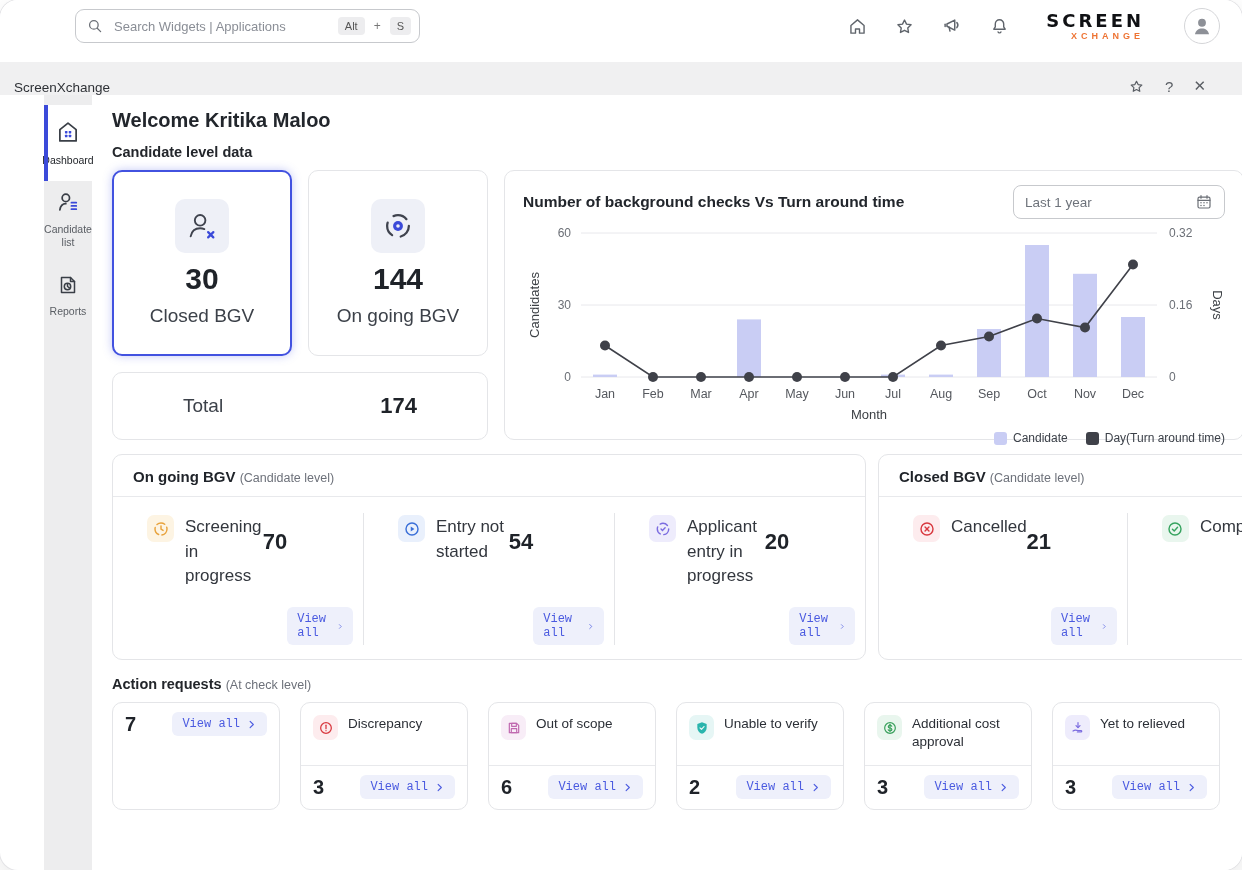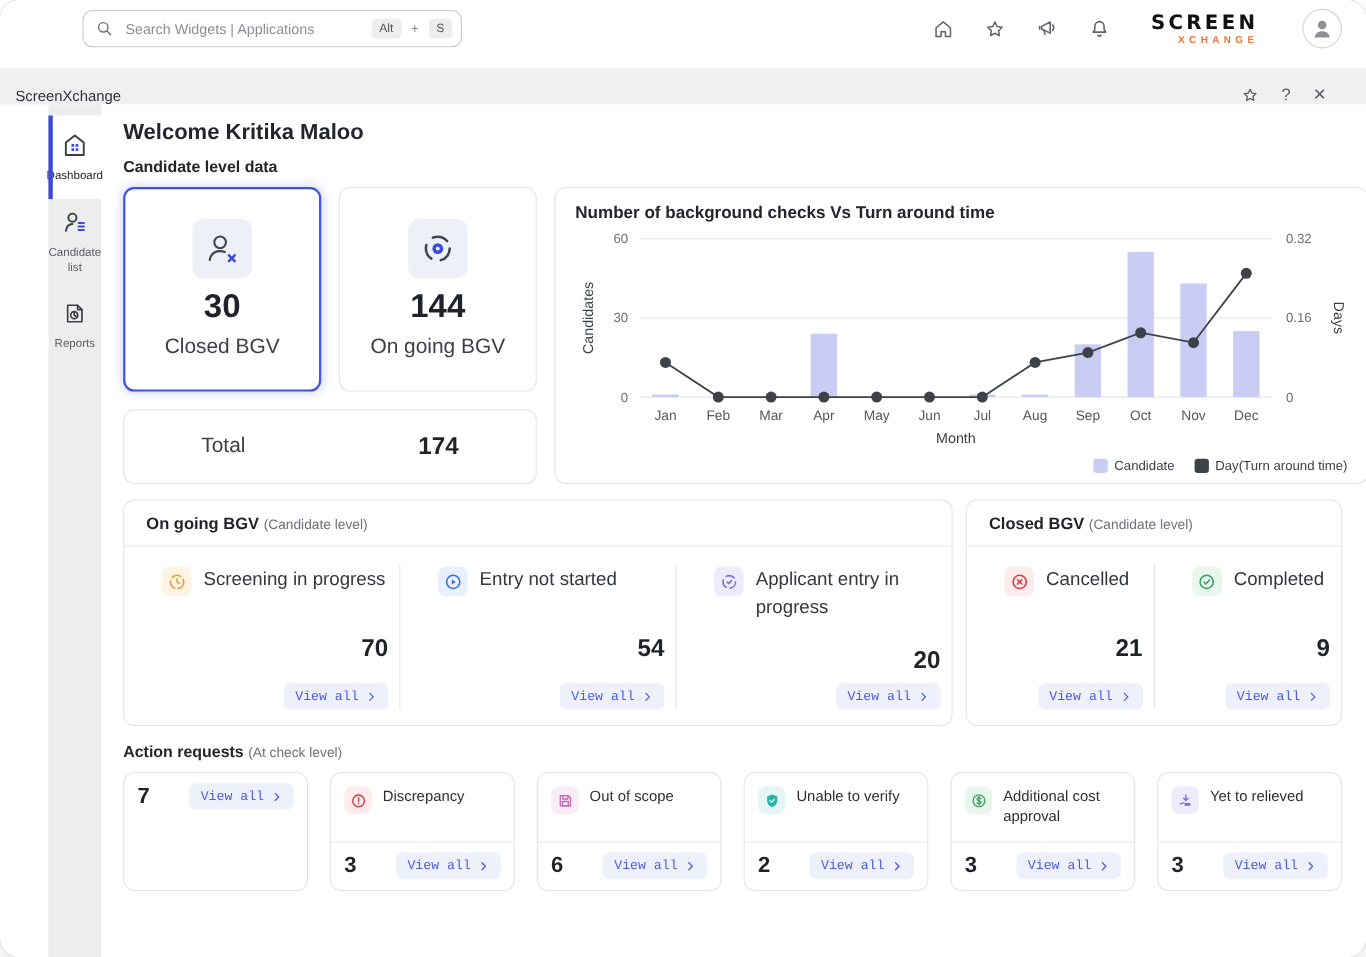--- a/index.html
+++ b/index.html
@@ -85,21 +85,21 @@
   .legend-item { display:flex; align-items:center; }
 
   
   .row2 { display:flex; gap:12px; margin-top:14px; }
   .panel { border:1px solid #e4e5e8; border-radius:10px; background:#fff; height:206px; display:flex; flex-direction:column; }
   .panel-ongoing { width:754px; flex:none; }
   .panel-closed { flex:1; }
   .panel-head { padding:13px 20px 11px; border-bottom:1px solid #e8e9ec; font-size:15px; font-weight:700; color:#1f2329; }
   .panel-head .sub { font-weight:400; color:#6d717a; font-size:12.5px; }
   .panel-body { display:flex; flex:1; padding:16px 0 14px; }
-  .status-col { flex:1; display:flex; flex-direction:column; align-items:flex-end; padding:2px 10px 0; }
+  .status-col { flex:1; display:flex; flex-direction:row; align-items:flex-start; padding:2px 10px 0; }
   .status-col + .status-col { border-left:1px solid #e4e5e8; }
   .status-head { display:flex; gap:11px; align-self:flex-start; padding-left:24px; font-size:17px; color:#33373e;
                  align-items:flex-start; line-height:1.45; }
   .mini-tile { width:27px; height:27px; border-radius:7px; display:flex; align-items:center; justify-content:center; flex:none; }
   .status-num { font-size:22px; font-weight:700; color:#1f2329; margin:14px 0 0; flex:1; display:flex; align-items:center; }
   .view-pill { background:#eef0fb; color:#4a5ae0; border-radius:6px; padding:5px 10px; font-size:12px;
                display:inline-flex; gap:6px; align-items:center; cursor:pointer; margin-top:auto;font-family:Liberation Mono, monospace; }
 
   
   .row3 { display:flex; gap:20px; margin-top:8px; }
@@ -272,20 +272,38 @@
           </div>
           <div class="total-card">
             <span>Total</span>
             <span class="total-value">174</span>
           </div>
         </div>
 
         <div class="chart-card">
           <div class="chart-head">
             <div class="chart-title">Number of background checks Vs Turn around time</div>
+            <div class="range-select">
+              <span>Last 1 year</span>
+              <span class="cal">
+                <svg width="18" height="18" viewBox="0 0 24 24" fill="none" stroke="#6b6f76" stroke-width="1.6" stroke-linecap="round">
+                    <rect x="4" y="5.5" width="16" height="14.5" rx="2"></rect>
+                    <line x1="4" y1="9.8" x2="20" y2="9.8"></line>
+                    <line x1="8" y1="3.6" x2="8" y2="7"></line>
+                    <line x1="16" y1="3.6" x2="16" y2="7"></line>
+                    <g stroke-width="2">
+                      <line x1="8" y1="13" x2="8.01" y2="13"></line>
+                      <line x1="12" y1="13" x2="12.01" y2="13"></line>
+                      <line x1="16" y1="13" x2="16.01" y2="13"></line>
+                      <line x1="8" y1="16.5" x2="8.01" y2="16.5"></line>
+                      <line x1="12" y1="16.5" x2="12.01" y2="16.5"></line>
+                    </g>
+                  </svg>
+              </span>
+            </div>
           </div>
           <svg id="combo-chart" width="702" height="206" viewBox="0 0 702 206">
               <line x1="58" y1="156" x2="634" y2="156" class="grid"></line>
               <text x="48" y="160" class="tick" text-anchor="end">0</text>
               <line x1="58" y1="84" x2="634" y2="84" class="grid"></line>
               <text x="48" y="88" class="tick" text-anchor="end">30</text>
               <line x1="58" y1="12" x2="634" y2="12" class="grid"></line>
               <text x="48" y="16" class="tick" text-anchor="end">60</text>
               <text x="646" y="160" class="tick" text-anchor="start">0</text>
               <text x="646" y="88" class="tick" text-anchor="start">0.16</text>

